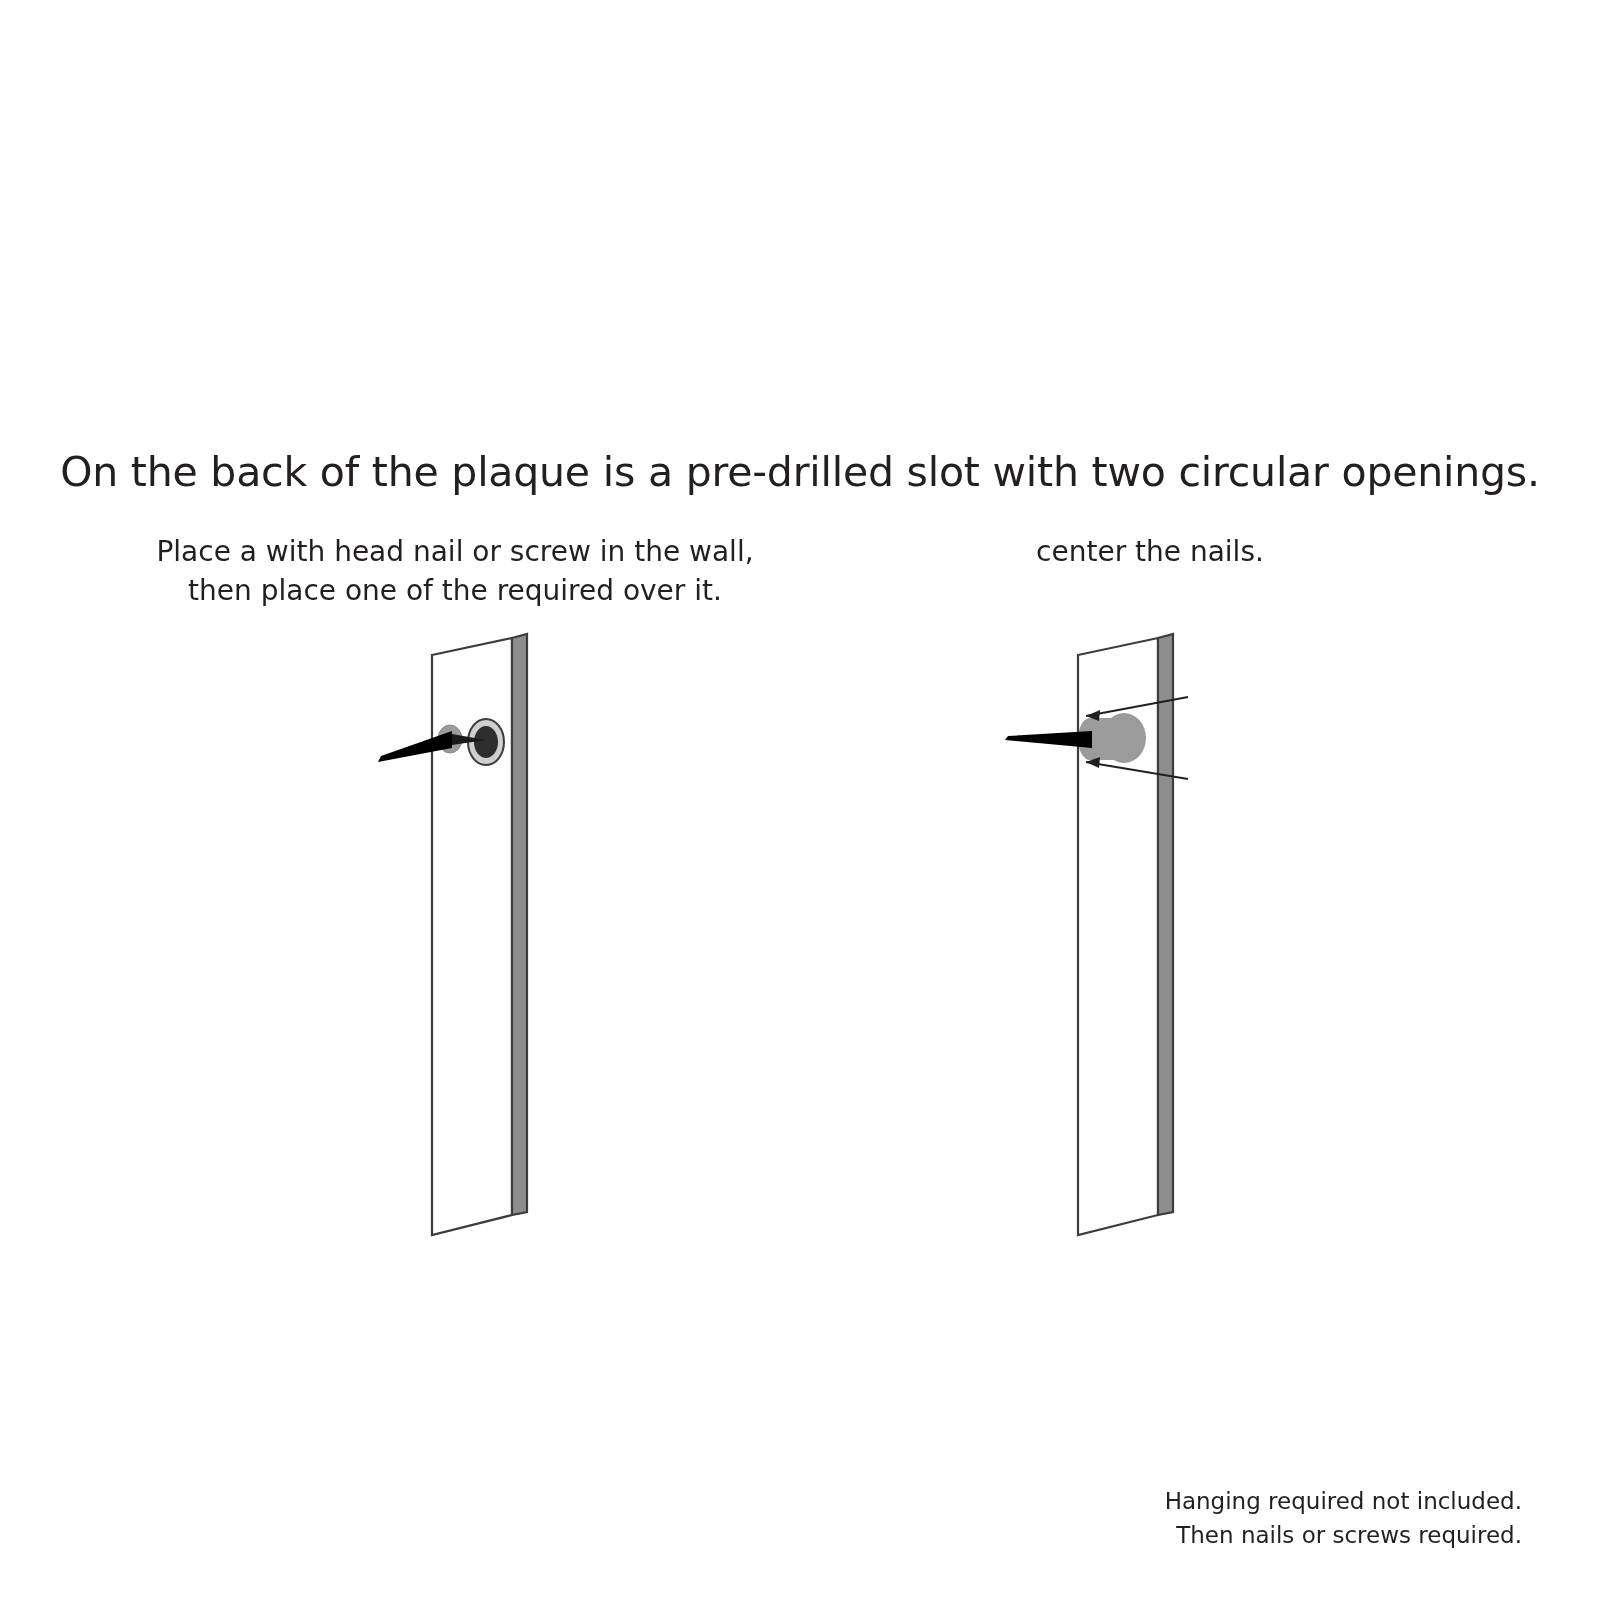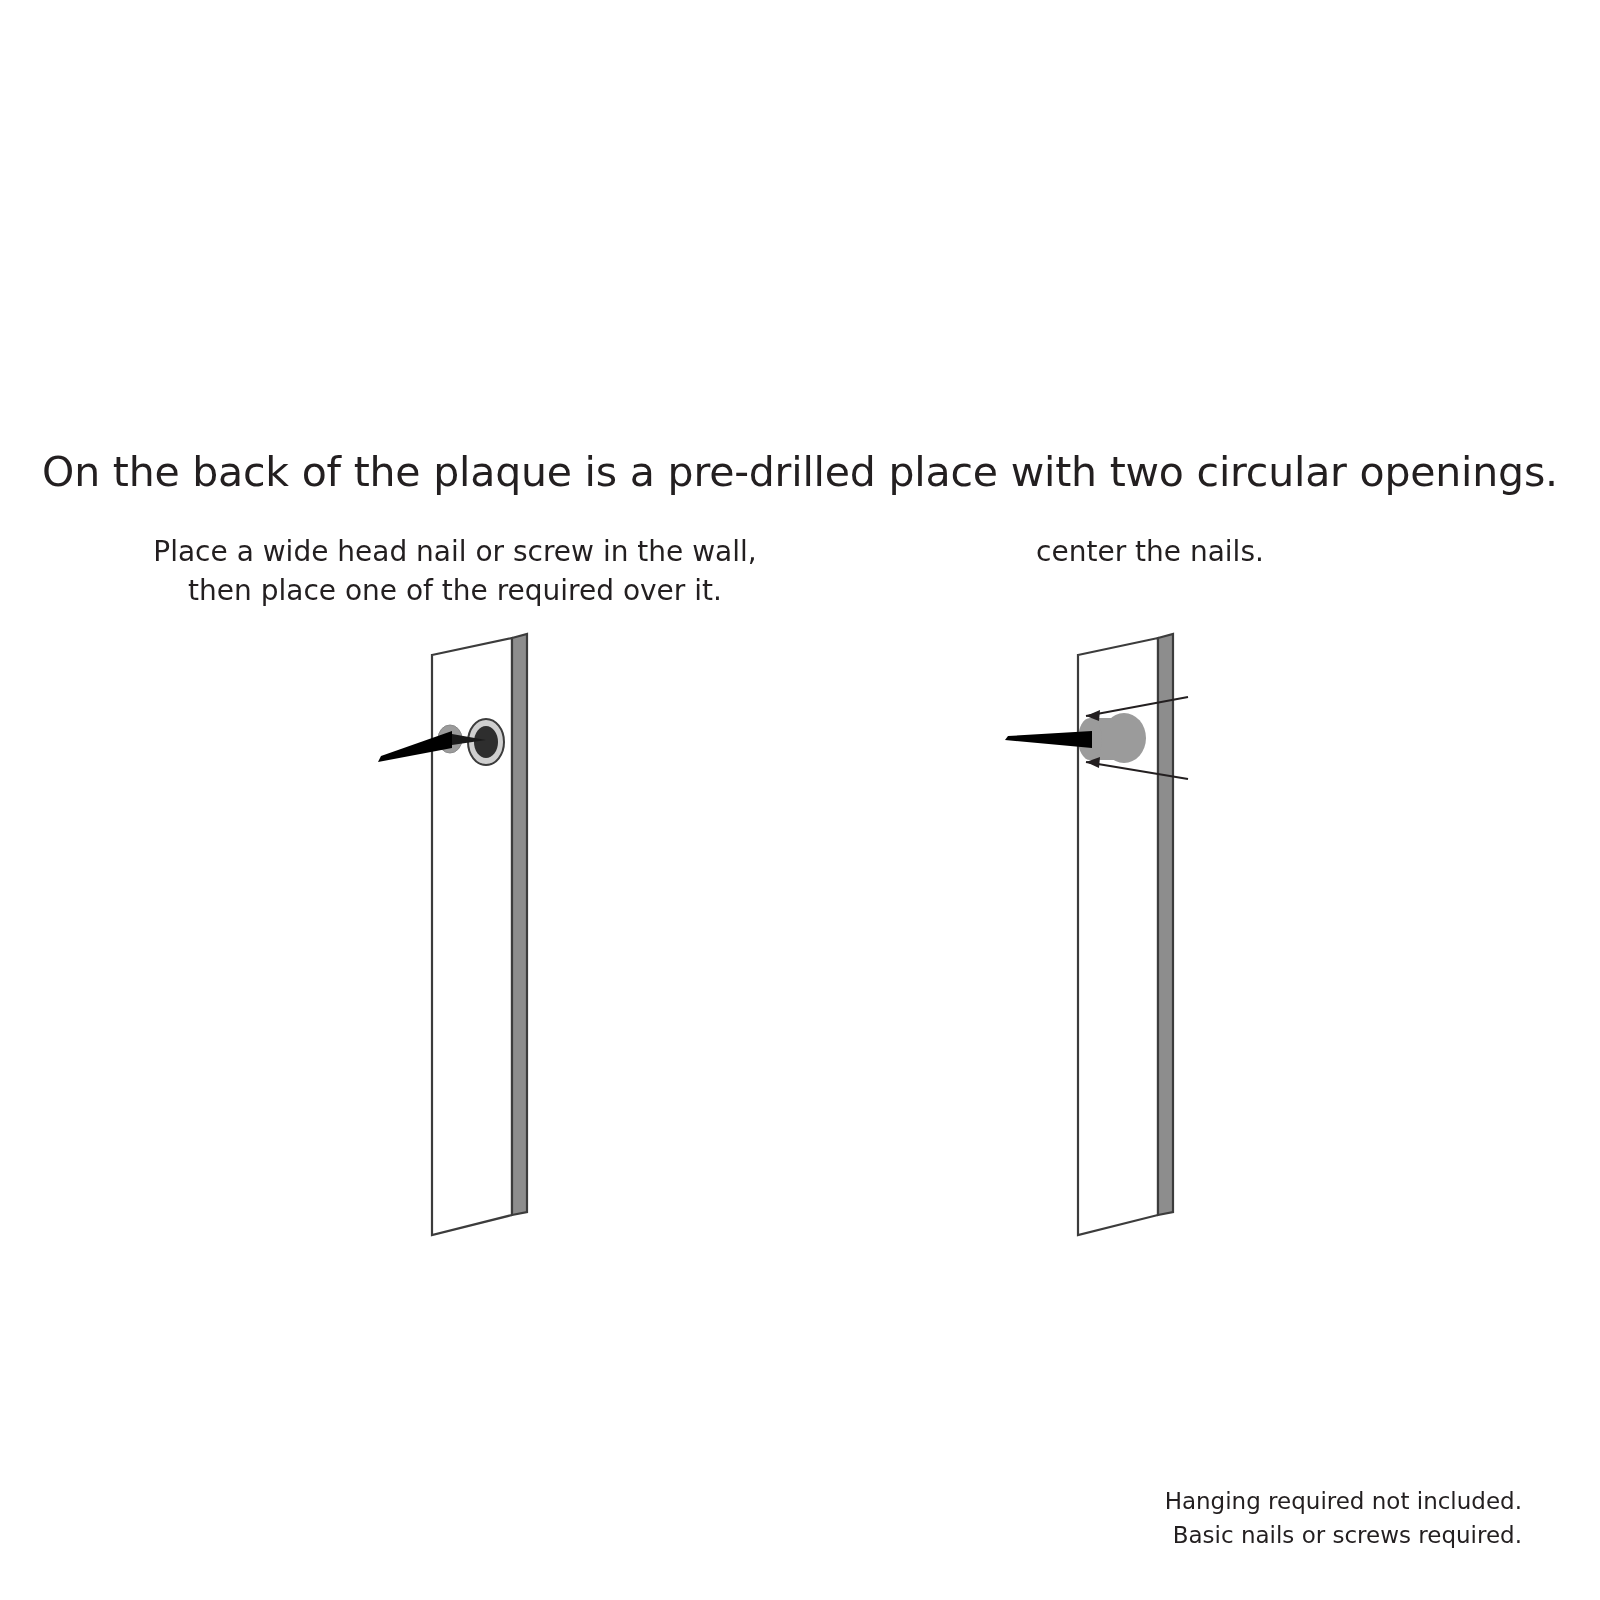--- a/index.html
+++ b/index.html
@@ -63,24 +63,24 @@
     line-height: 1.45;
     color: #231f20;
   }
   .footer div { white-space: nowrap; }
 </style>
 </head>
 <body>
 
 <div class="stage">
 
-  <h1 class="headline">On the back of the plaque is a pre-drilled place with two circular openings.</h1>
+  <h1 class="headline">On the back of the plaque is a pre-drilled slot with two circular openings.</h1>
 
   <div class="caption caption-left">
-    <div>Place a wide head nail or screw in the wall,</div>
+    <div>Place a with head nail or screw in the wall,</div>
     <div>then place one of the required over it.</div>
   </div>
 
   <div class="caption caption-right">
     <div>center the nails.</div>
   </div>
 
   <svg class="panel-svg" width="1600" height="1600" viewBox="0 0 1600 1600">
 
     <g>
@@ -113,16 +113,16 @@
       <line x1="1188" y1="697" x2="1086" y2="716" stroke="#231f20" stroke-width="2"></line>
       <polygon points="1086,716 1100,710 1099,721" fill="#231f20"></polygon>
 
       <line x1="1188" y1="779" x2="1086" y2="762" stroke="#231f20" stroke-width="2"></line>
       <polygon points="1086,762 1100,757 1099,768" fill="#231f20"></polygon>
     </g>
   </svg>
 
   <div class="footer">
     <div>Hanging required not included.</div>
-    <div>Basic nails or screws required.</div>
+    <div>Then nails or screws required.</div>
   </div>
 
 </div>
 
 </body></html>

